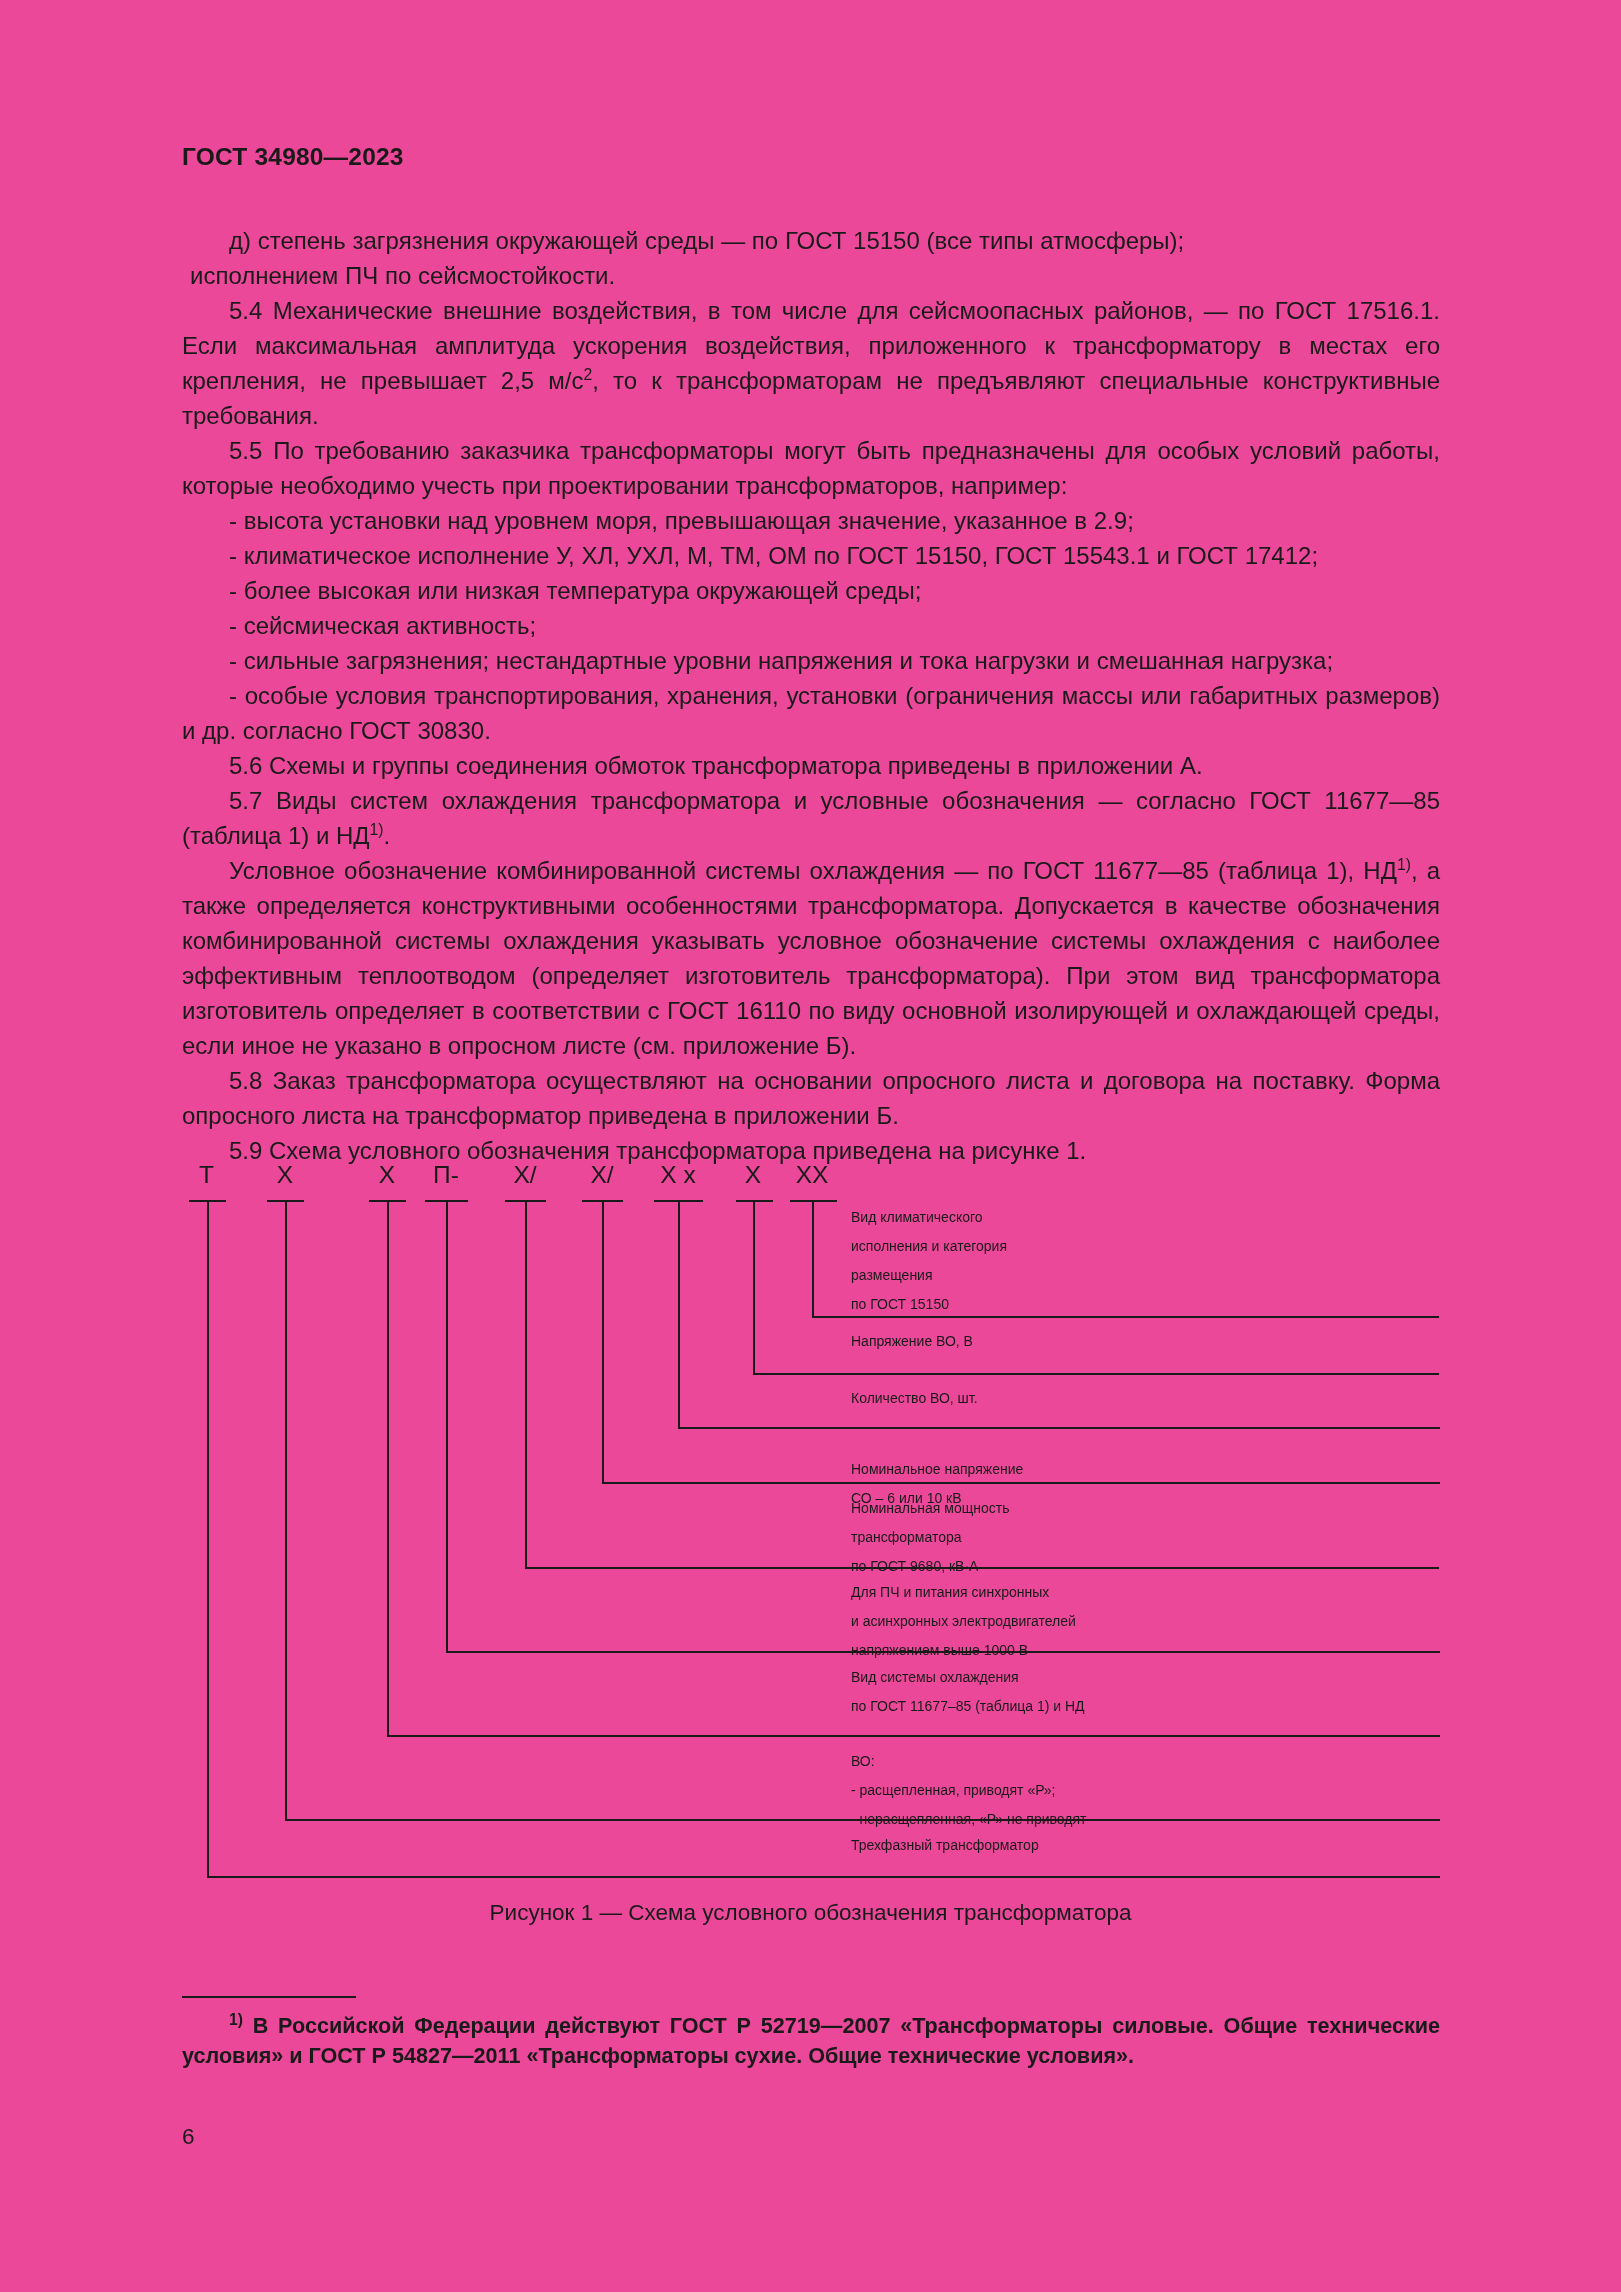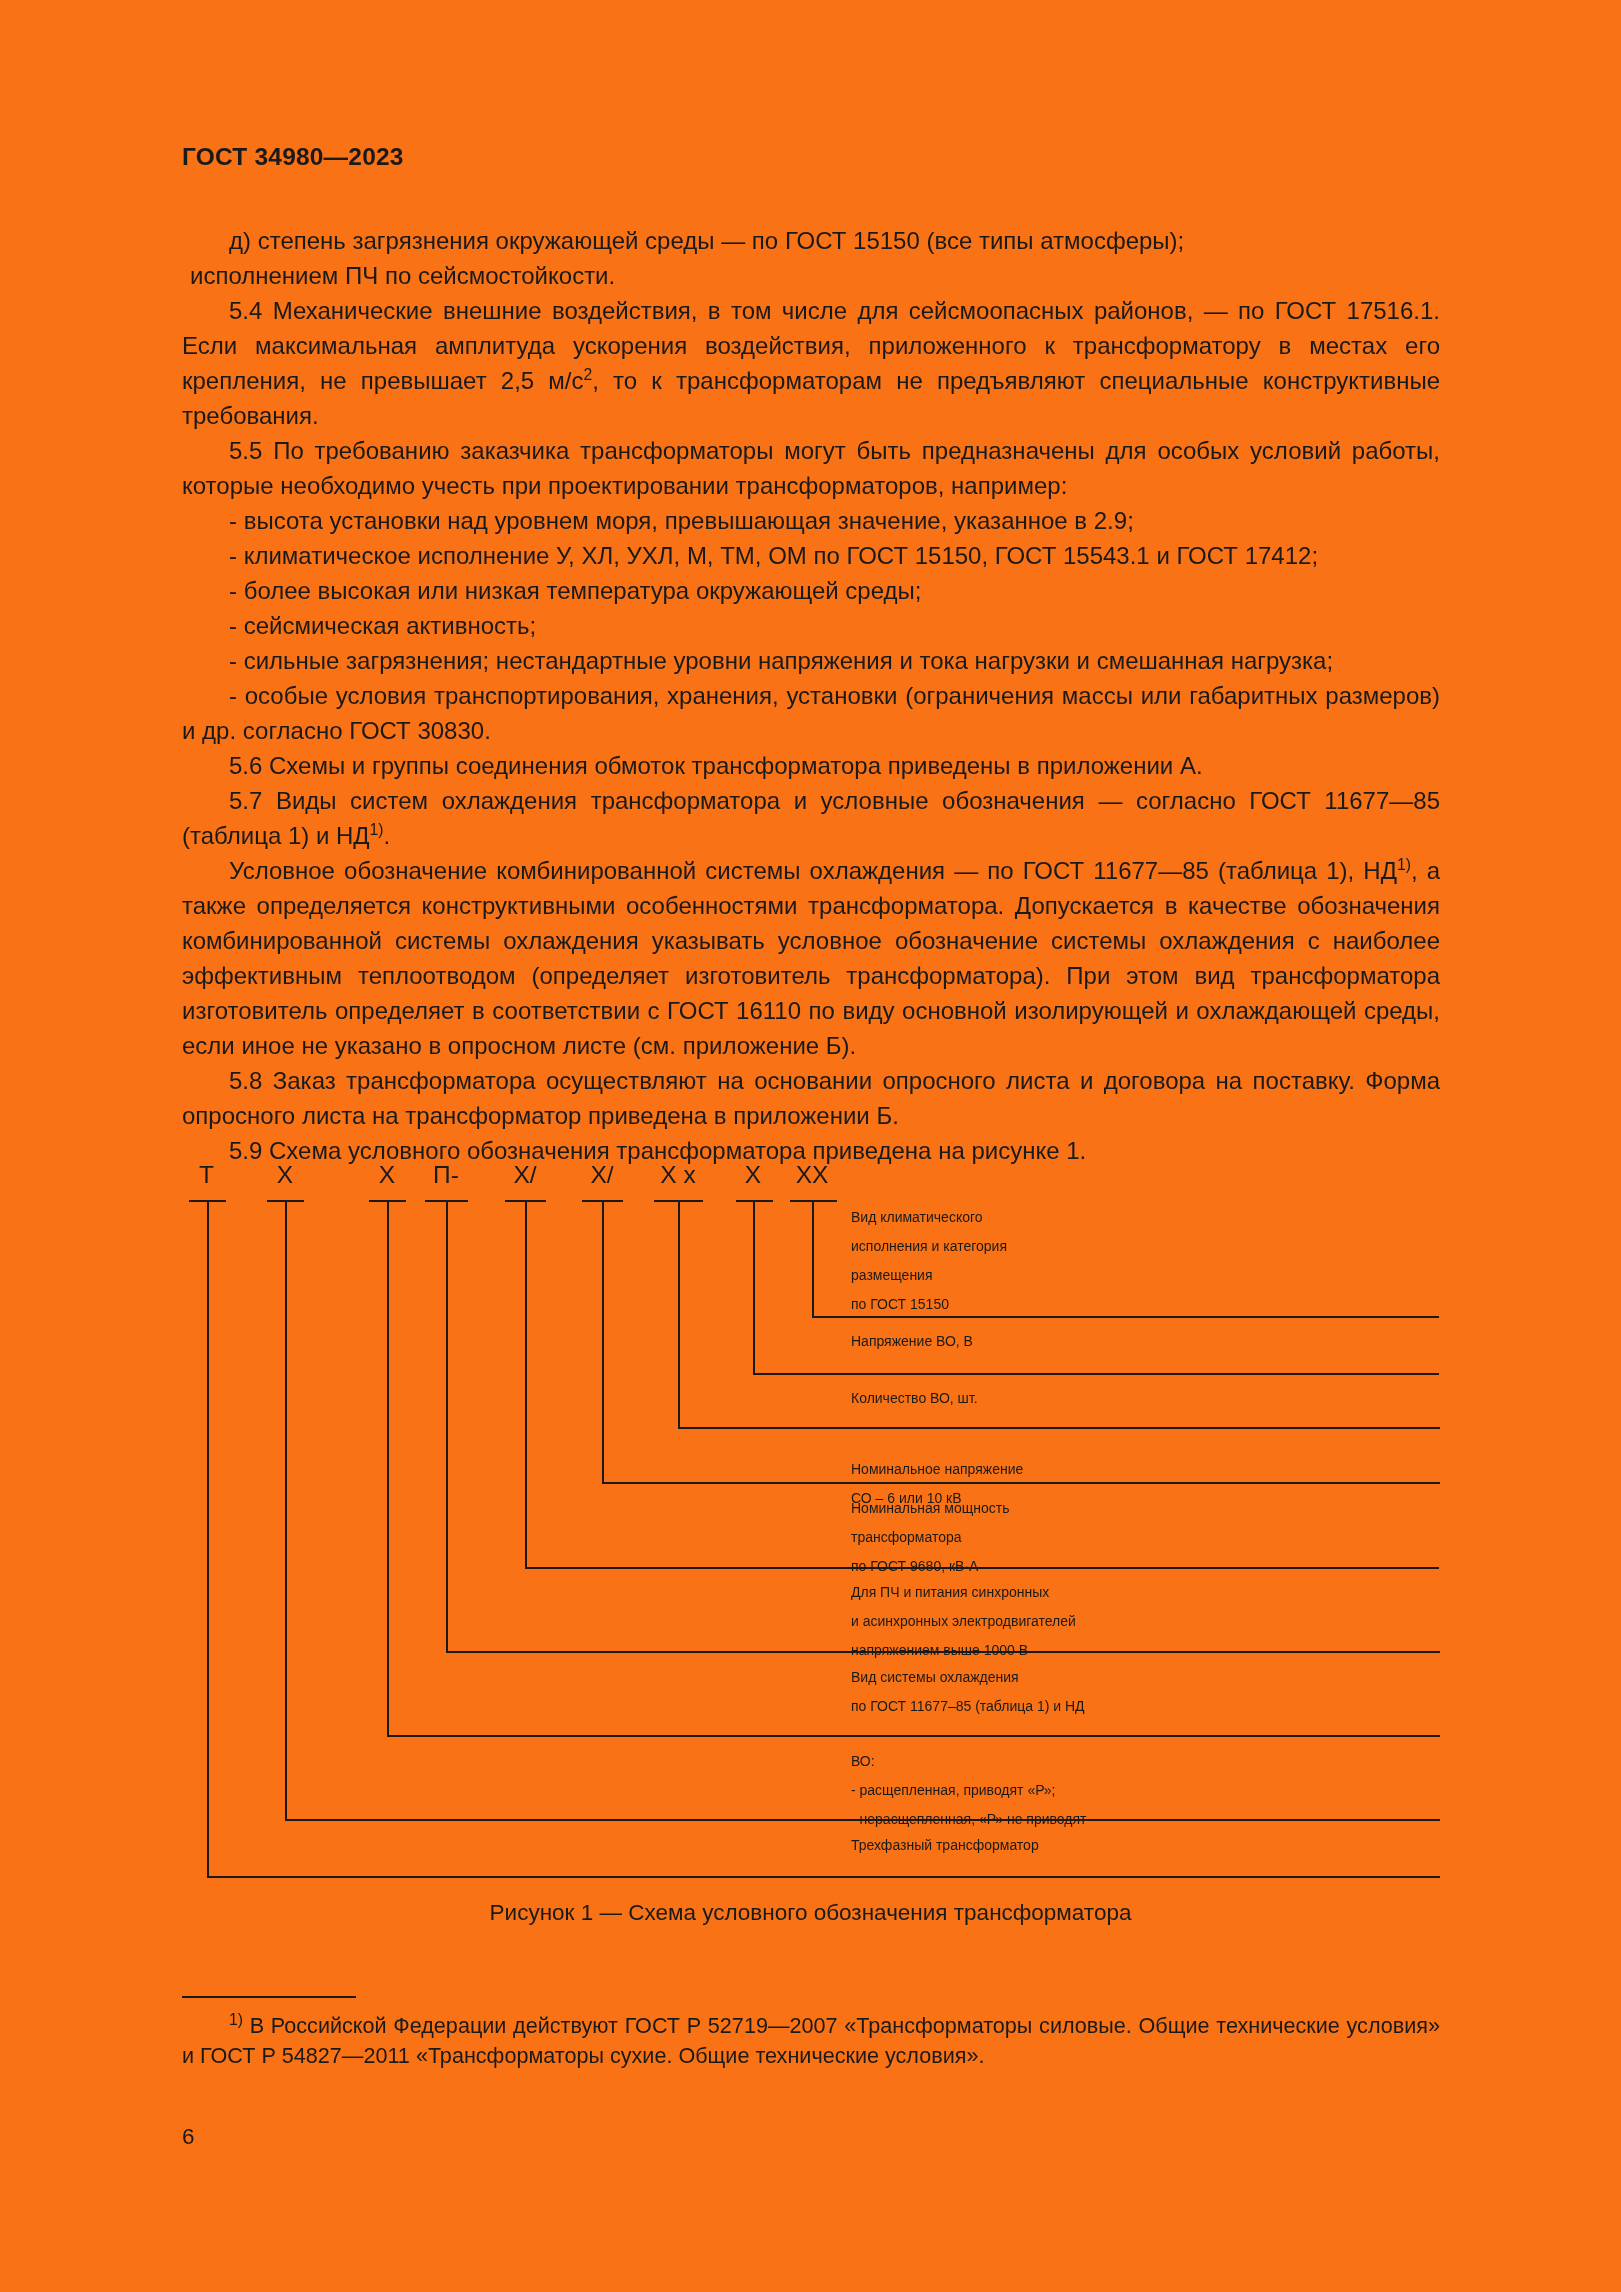--- a/index.html
+++ b/index.html
@@ -8,21 +8,21 @@
     background: #ffffff;
   }
   body {
     font-family: "Liberation Sans", sans-serif;
     color: #1a1a1a;
   }
   .page {
     position: relative;
     width: 1621px;
     height: 2293px;
-    background: #f97316;
+    background: #ec4899;
     box-sizing: border-box;
     overflow: hidden;
   }
 
   
   .doc-header {
     position: absolute;
     left: 182px;
     top: 143px;
     font-size: 24.5px;
@@ -136,20 +136,21 @@
     border-top: 2.9px solid #1a1a1a;
   }
   .footnote {
     position: absolute;
     left: 182px;
     top: 2011px;
     width: 1258px;
     font-size: 21.6px;
     line-height: 30px;
     text-align: justify;
+    font-weight: bold;
   }
   .footnote .ind { padding-left: 47px; }
 
   .page-num {
     position: absolute;
     left: 182px;
     top: 2124px;
     font-size: 22.5px;
   }
 </style>

